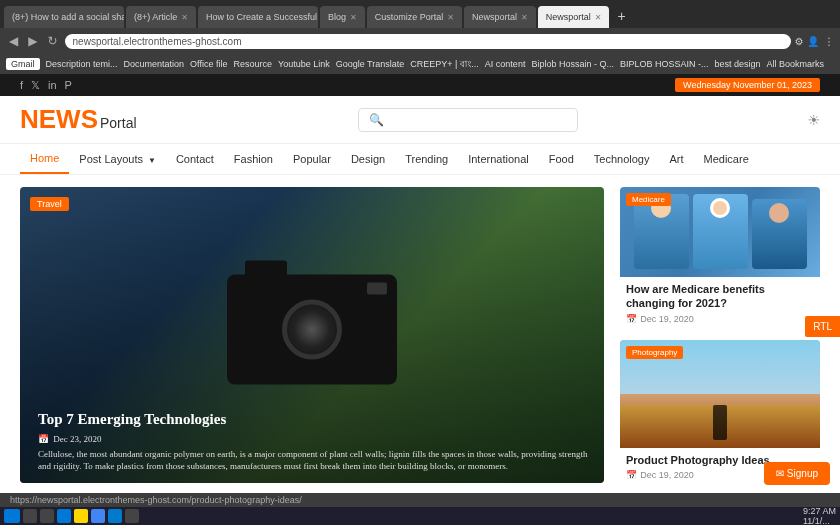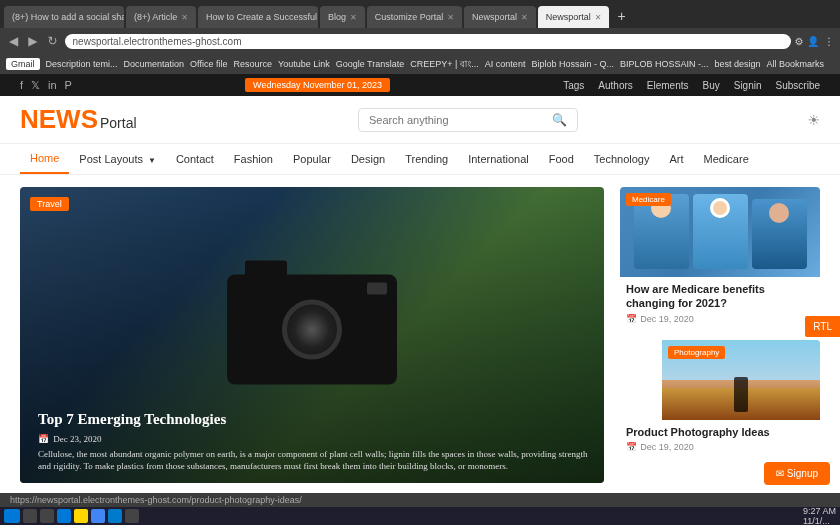--- a/index.html
+++ b/index.html
@@ -162,37 +162,28 @@
 <div class="website">
 
   <div class="site-topbar">
     <div class="social-icons">
       <span class="social-icon">f</span>
       <span class="social-icon">𝕏</span>
       <span class="social-icon">in</span>
       <span class="social-icon">P</span>
     </div>
     <div class="date-badge">Wednesday November 01, 2023</div>
-    <div class="top-nav">
-      <span class="top-nav-item">Tags</span>
-      <span class="top-nav-item">Authors</span>
-      <span class="top-nav-item">Elements</span>
-      <span class="top-nav-item">Buy</span>
-      <span class="top-nav-item">Signin</span>
-      <span class="top-nav-item">Subscribe</span>
-    </div>
   </div>
 
   <div class="site-header">
     <div class="logo">
       <span class="logo-news">NEWS</span>
       <span class="logo-portal">Portal</span>
     </div>
     <div class="search-bar">
-      <input class="search-input" type="text" placeholder="Search anything" style="">
       <span class="search-icon">🔍</span>
     </div>
     <span class="theme-toggle">☀</span>
   </div>
 
   <div class="main-nav">
     <span class="main-nav-item active">Home</span>
     <span class="main-nav-item">
       <span>Post Layouts</span>
       <span class="dropdown-arrow">▼</span>
@@ -253,21 +244,21 @@
         <div class="side-card-content">
           <div class="side-card-title">How are Medicare benefits changing for 2021?</div>
           <div class="side-card-date">
             <span>📅</span>
             <span>Dec 19, 2020</span>
           </div>
         </div>
       </div>
 
       <div class="side-card">
-        <div class="side-card-img-photo" style="height:80px;position:relative;overflow:hidden;margin-left:42px;">
+        <div class="side-card-img-photo" style="height:108px;position:relative;overflow:hidden;">
           <div class="photo-sky"></div>
           <div class="photo-ground"></div>
           <div class="category-badge photo">Photography</div>
           <div class="photo-silhouette" style="position:absolute;bottom:8px;left:50%;transform:translateX(-50%);width:14px;height:35px;background:rgba(0,0,0,0.7);border-radius:2px;"></div>
         </div>
         <div class="side-card-content">
           <div class="side-card-title">Product Photography Ideas</div>
           <div class="side-card-date">
             <span>📅</span>
             <span>Dec 19, 2020</span>

